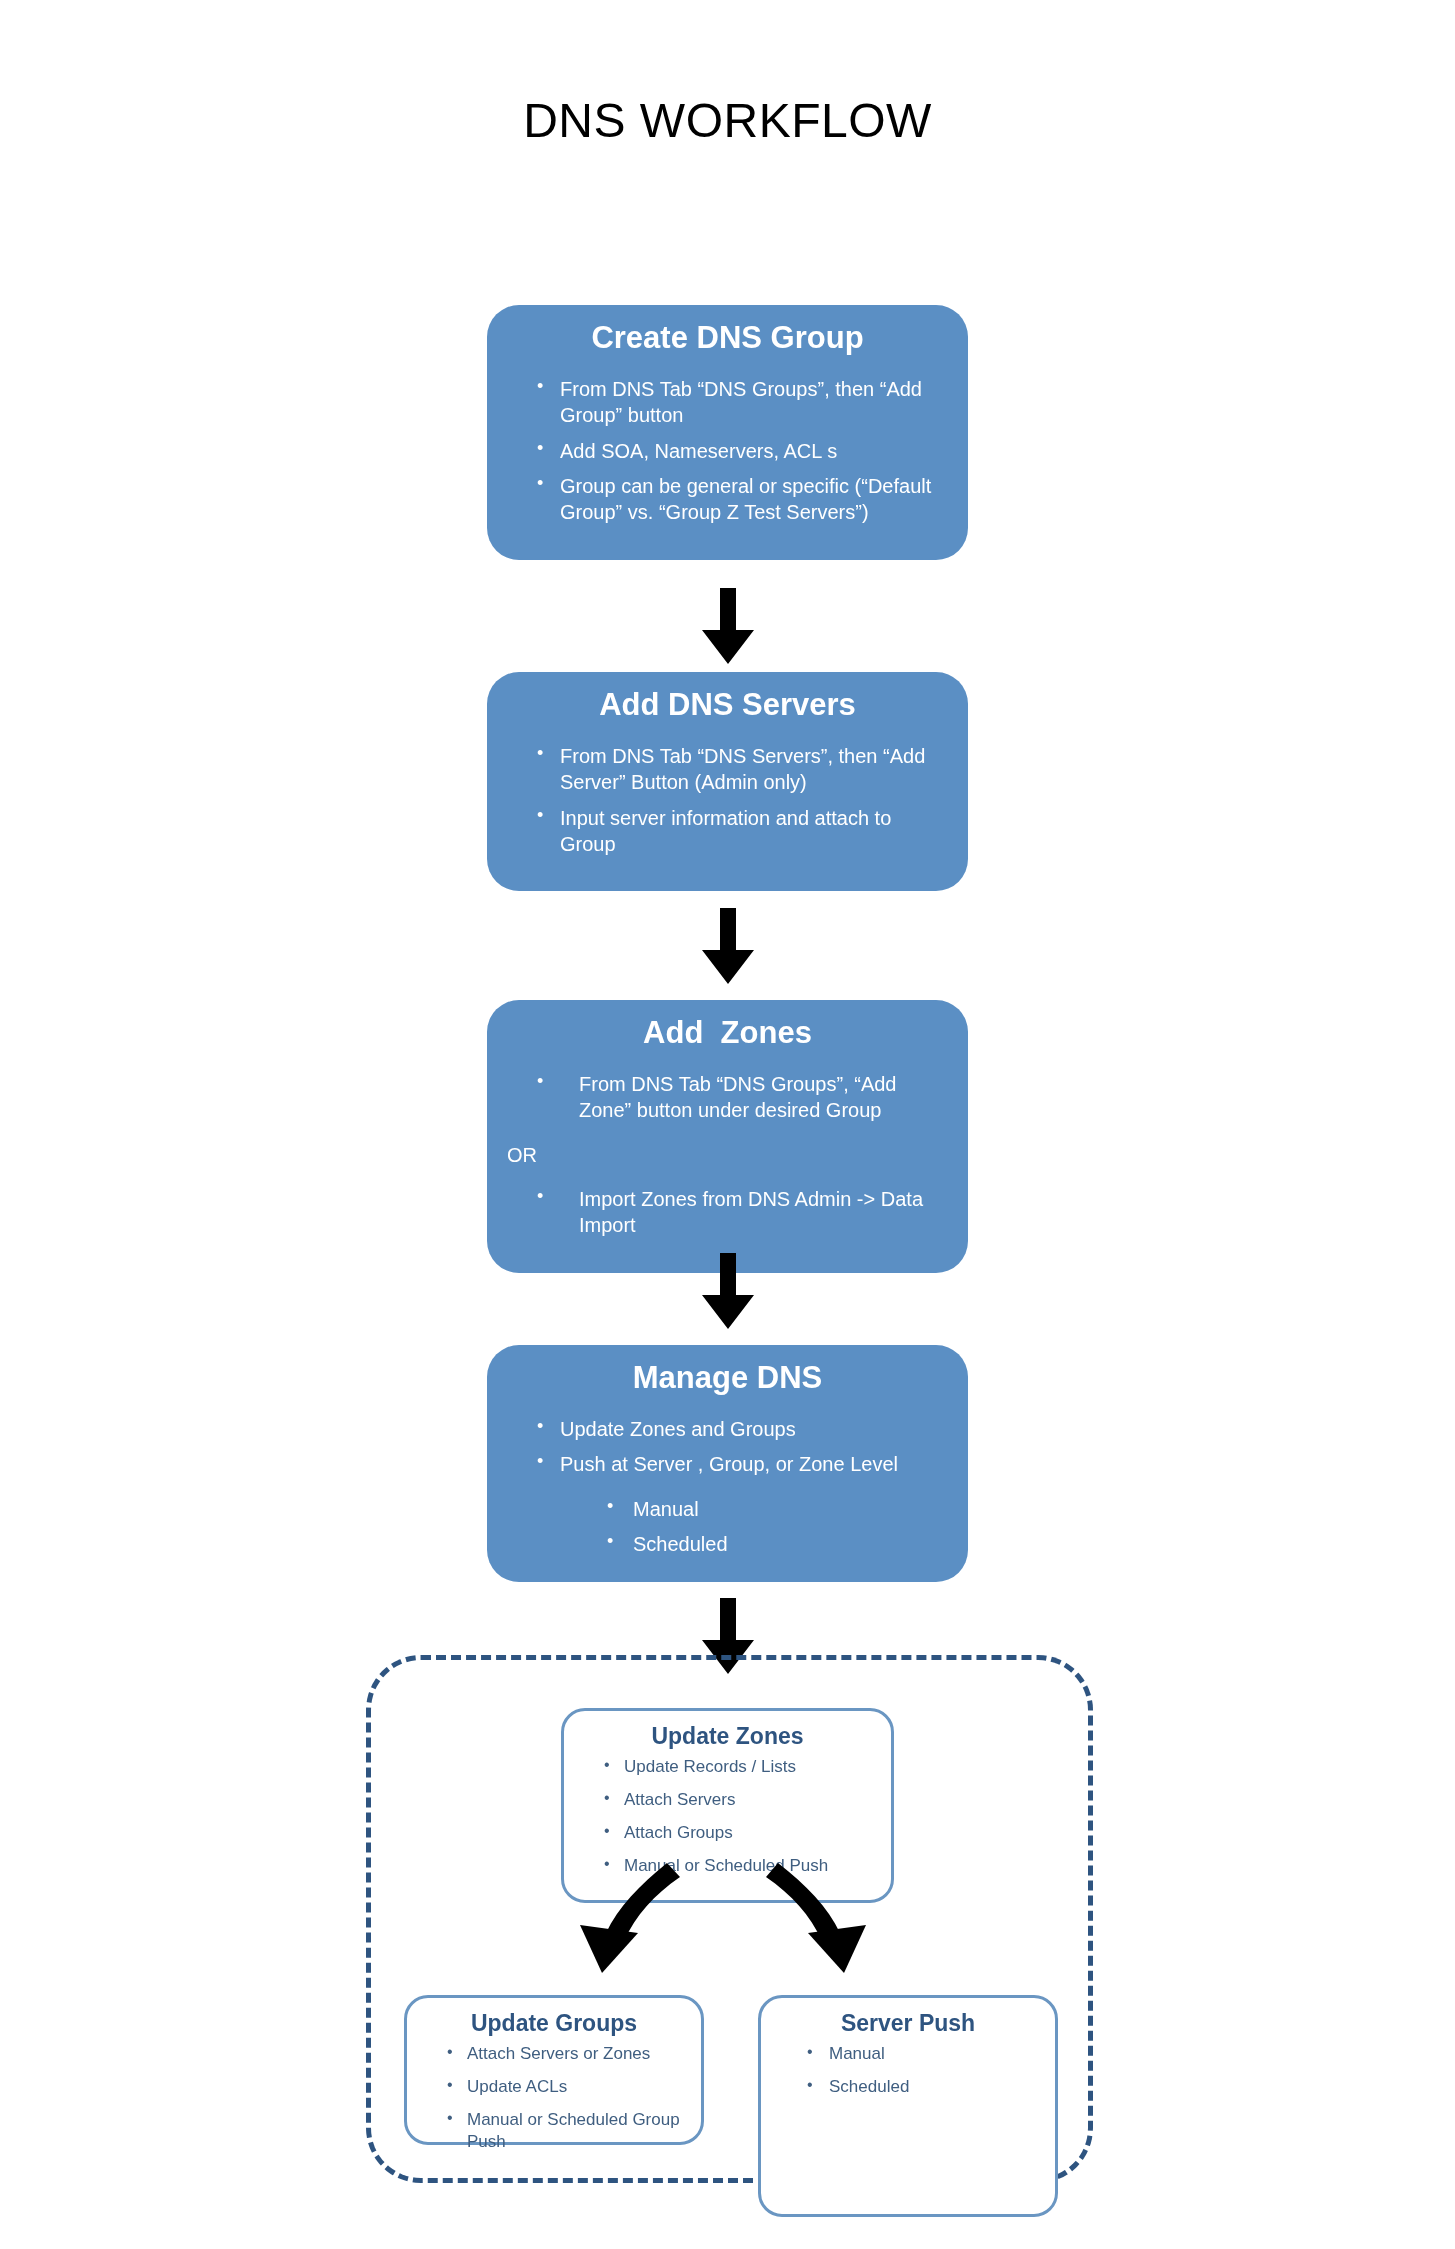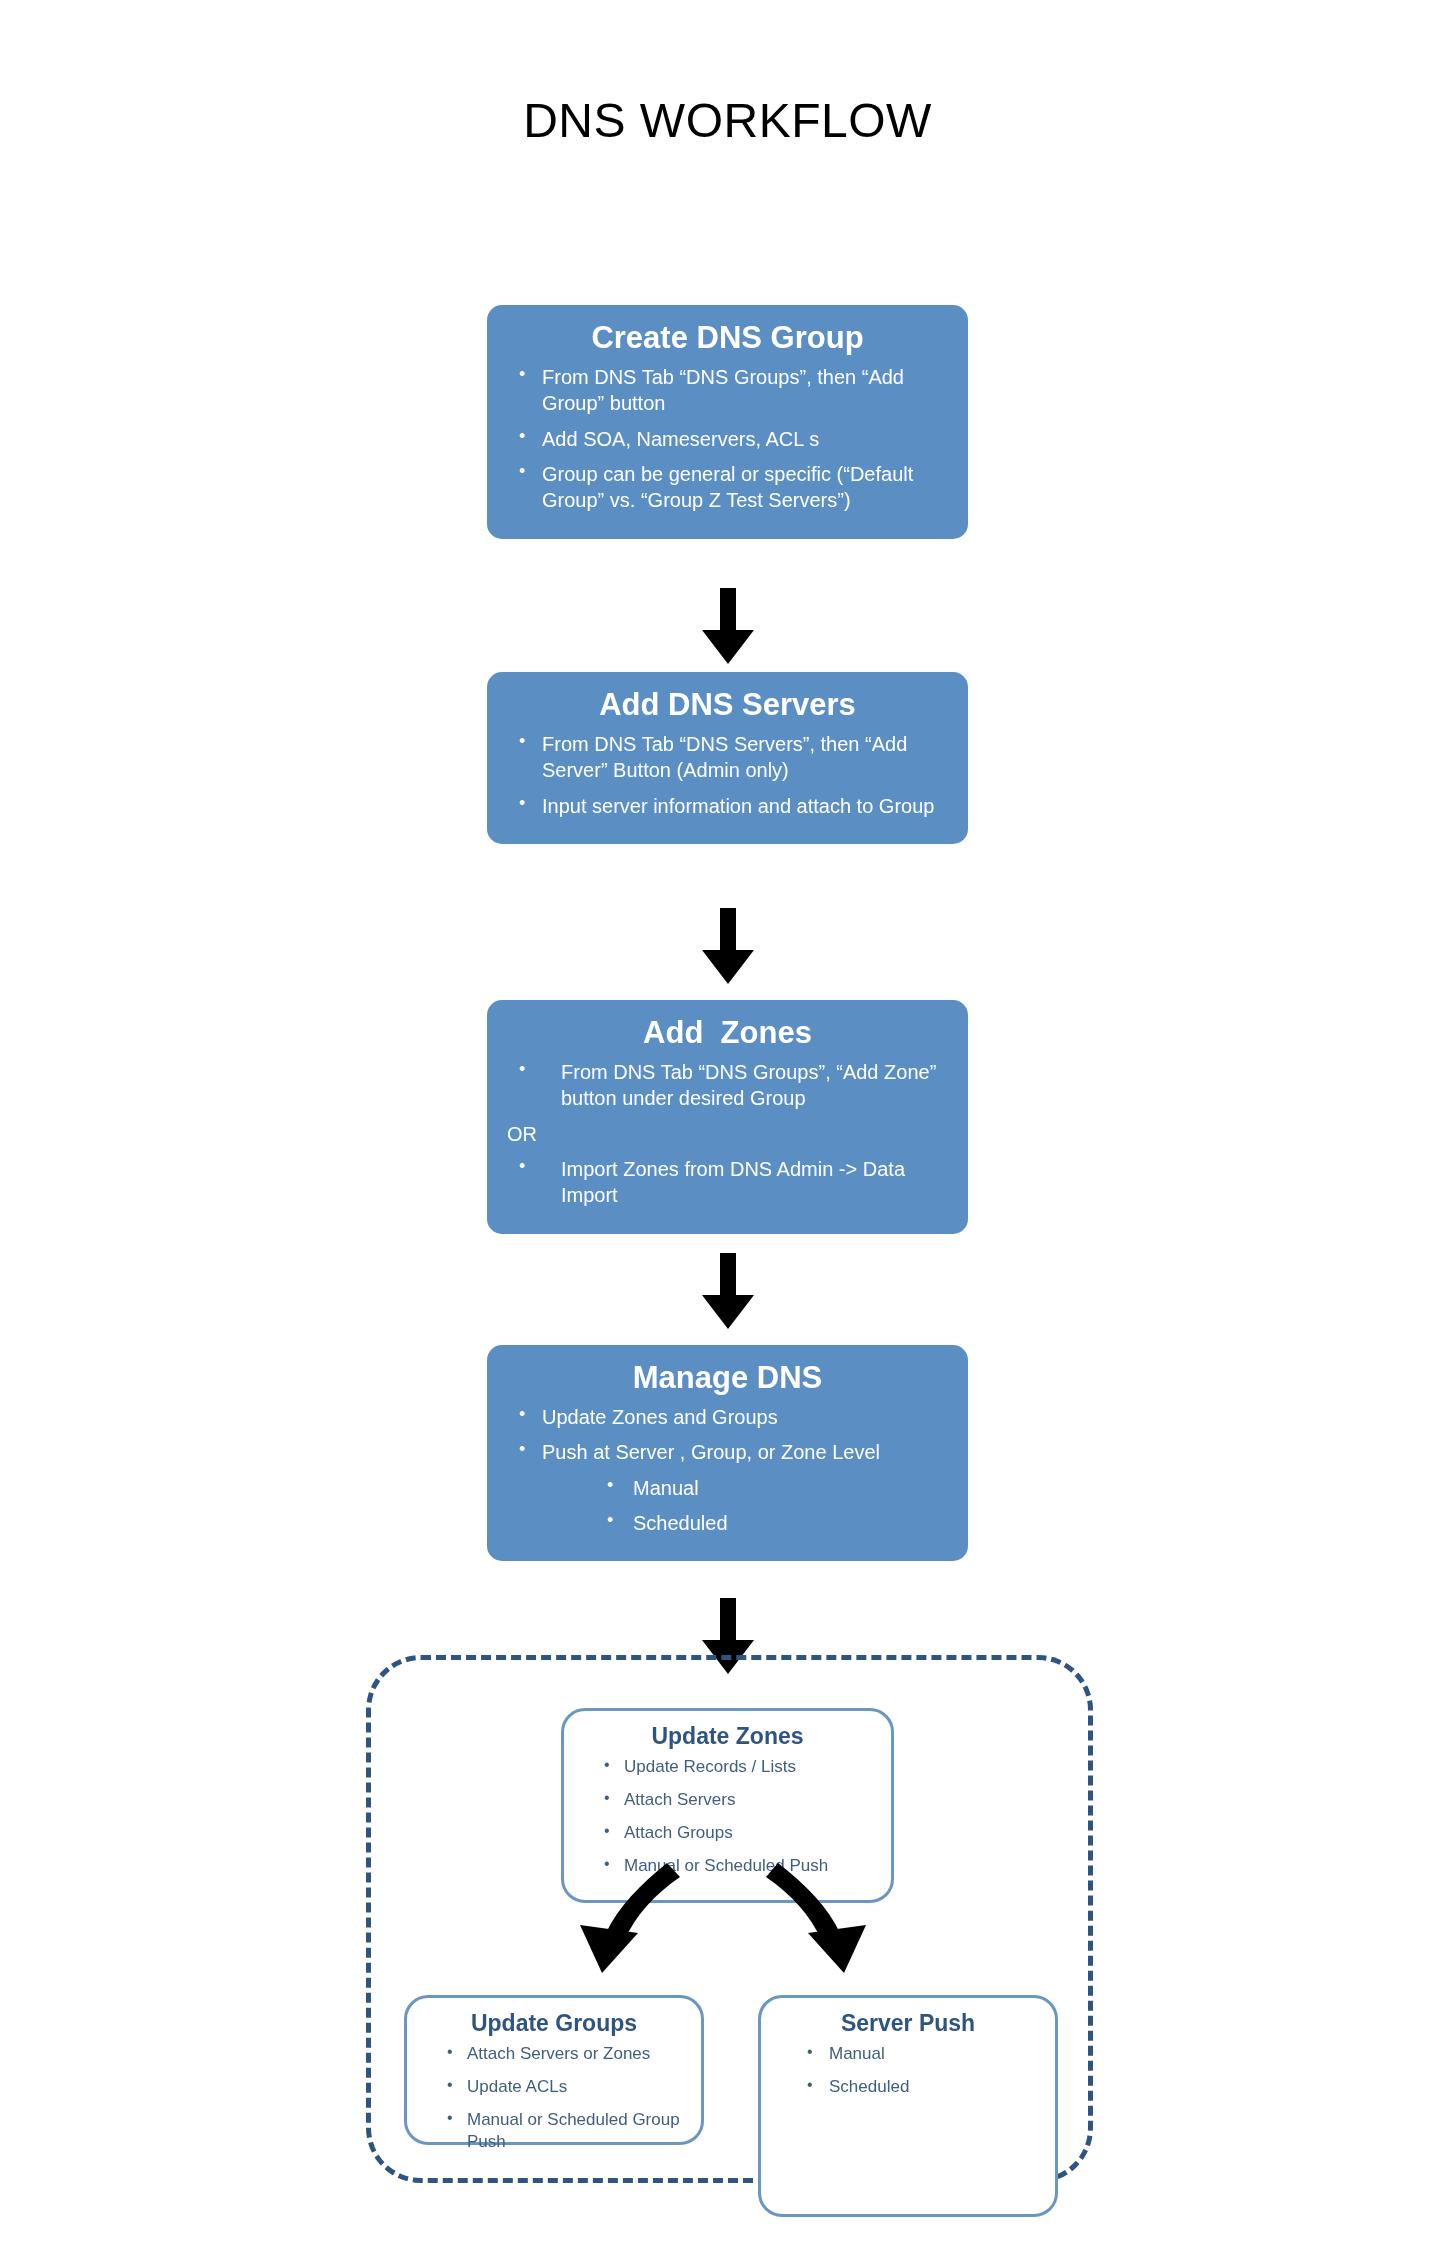--- a/index.html
+++ b/index.html
@@ -35,36 +35,36 @@
     letter-spacing: 0.5px;
     line-height: 1.1;
   }
 
   
   .step-box {
     position: absolute;
     left: 487px;
     width: 481px;
     background: #5B8FC4;
-    border-radius: 15px;
+    border-radius: 32px;
     box-sizing: border-box;
     padding: 14px 18px 16px 18px;
   }
   .step-title {
     text-align: center;
     color: #ffffff;
     font-size: 31px;
     font-weight: bold;
     line-height: 1.25;
     margin-bottom: 6px;
     white-space: pre;
   }
   .step-list {
     list-style: none;
-    margin: 0;
+    margin: 18px;
     padding: 0;
   }
   .step-list li {
     position: relative;
     color: #ffffff;
     font-size: 20px;
     line-height: 1.32;
     margin: 0 0 9px 0;
     padding-left: 37px;
   }

